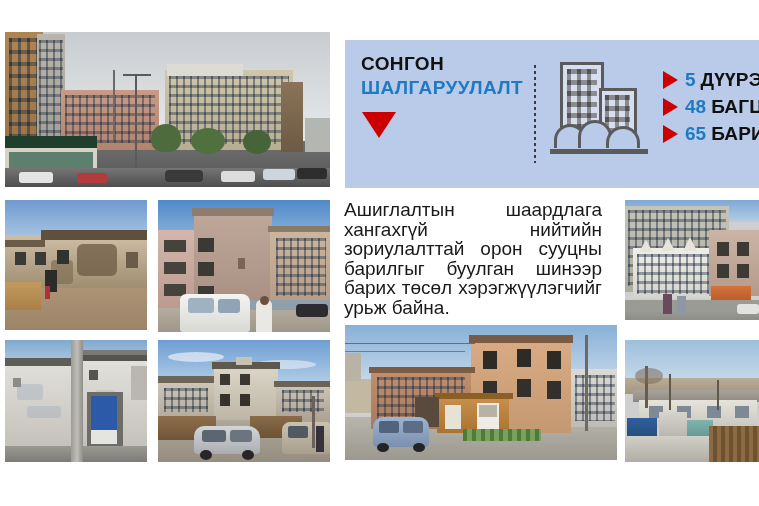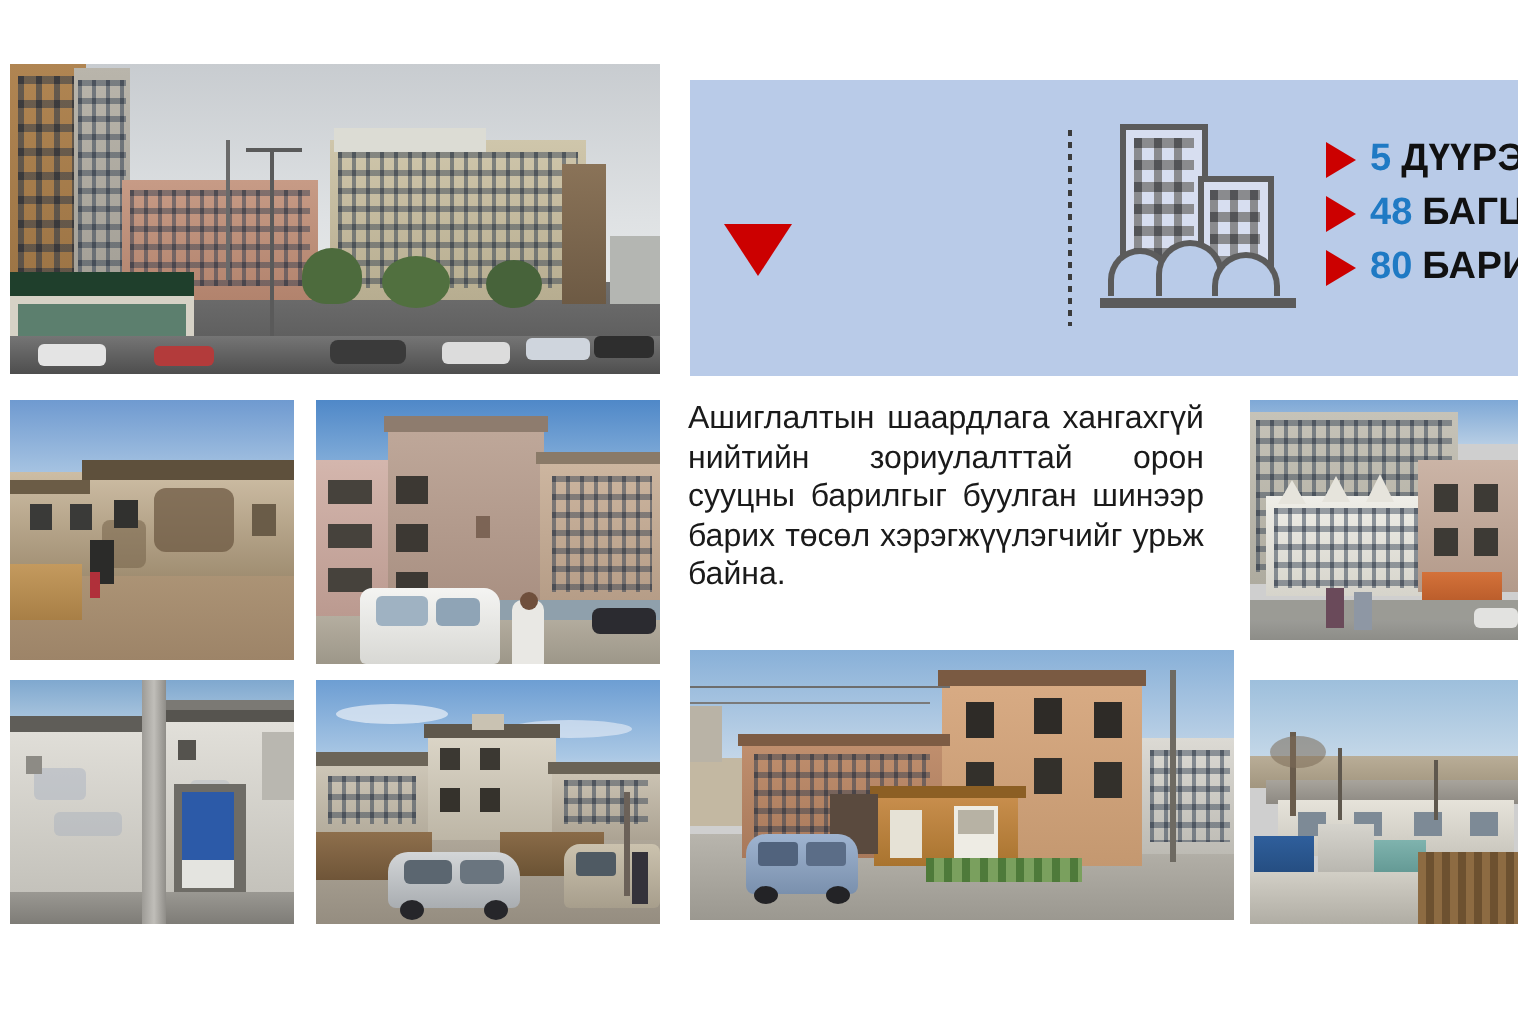--- a/index.html
+++ b/index.html
@@ -97,21 +97,21 @@
     border-top:9px solid transparent;
     border-bottom:9px solid transparent;
     border-left:15px solid #cc0000;
   }
   .stat .num { color:#1f7ac4; font-size:19px; font-weight:bold; margin-right:5px; }
   .stat .lbl { color:#111; font-size:19px; font-weight:bold; letter-spacing:.2px; white-space:nowrap; }
 
   
   #para {
     position:absolute; left:344px; top:200px; width:258px;
-    font-size:16px; line-height:19.6px; color:#1a1a1a;
+    font-size:19px; line-height:19.6px; color:#1a1a1a;
     text-align:justify; text-align-last:left;
   }
 </style>
 </head>
 <body>
 
 <div class="slide">
 
   <div class="photo" id="p1" style="left:5px; top:32px; width:325px; height:155px;">
     <div class="sky" style="height:72%; background:linear-gradient(#c8ccd0,#dfe2e4 70%,#e6e8e8);"></div>
@@ -149,20 +149,24 @@
     <div class="blk" style="left:0; top:136px; width:325px; height:19px; background:linear-gradient(#757575,#4e4e4e);"></div>
     <div class="blk" style="left:14px; top:140px; width:34px; height:11px; background:#e4e4e4; border-radius:3px;"></div>
     <div class="blk" style="left:72px; top:141px; width:30px; height:10px; background:#b33b3b; border-radius:3px;"></div>
     <div class="blk" style="left:160px; top:138px; width:38px; height:12px; background:#3a3a3a; border-radius:4px;"></div>
     <div class="blk" style="left:216px; top:139px; width:34px; height:11px; background:#dcdcdc; border-radius:3px;"></div>
     <div class="blk" style="left:258px; top:137px; width:32px; height:11px; background:#cfd5dd; border-radius:3px;"></div>
     <div class="blk" style="left:292px; top:136px; width:30px; height:11px; background:#2e2e2e; border-radius:3px;"></div>
   </div>
 
   <div id="banner">
+    <div class="hdr">
+      <div class="l1">СОНГОН</div>
+      <div class="l2">ШАЛГАРУУЛАЛТ</div>
+    </div>
     <div id="tri-down"></div>
     <div id="divider"></div>
 
     <div id="bldg">
       <div class="tall"></div>
       <div class="short"></div>
       <div class="wtall"></div>
       <div class="wshort"></div>
       <div class="bush1"></div>
       <div class="bush2"></div>
@@ -176,21 +180,21 @@
         <span class="num">5</span>
         <span class="lbl">ДҮҮРЭГ</span>
       </div>
       <div class="stat">
         <span class="arrow"></span>
         <span class="num">48</span>
         <span class="lbl">БАГЦ</span>
       </div>
       <div class="stat">
         <span class="arrow"></span>
-        <span class="num">80</span>
+        <span class="num">65</span>
         <span class="lbl">БАРИЛГА</span>
       </div>
     </div>
   </div>
 
   <div id="para">Ашиглалтын шаардлага хангахгүй нийтийн зориулалттай орон сууцны барилгыг буулган шинээр барих төсөл хэрэгжүүлэгчийг урьж байна.</div>
 
   <div class="photo" id="p2" style="left:5px; top:200px; width:142px; height:130px;">
     <div class="sky" style="height:48%; background:linear-gradient(#6f9ad0,#a7c4e2 60%,#cfdcea);"></div>
     <div class="ground" style="height:54%; background:linear-gradient(#b59d7e,#9d8468);"></div>

